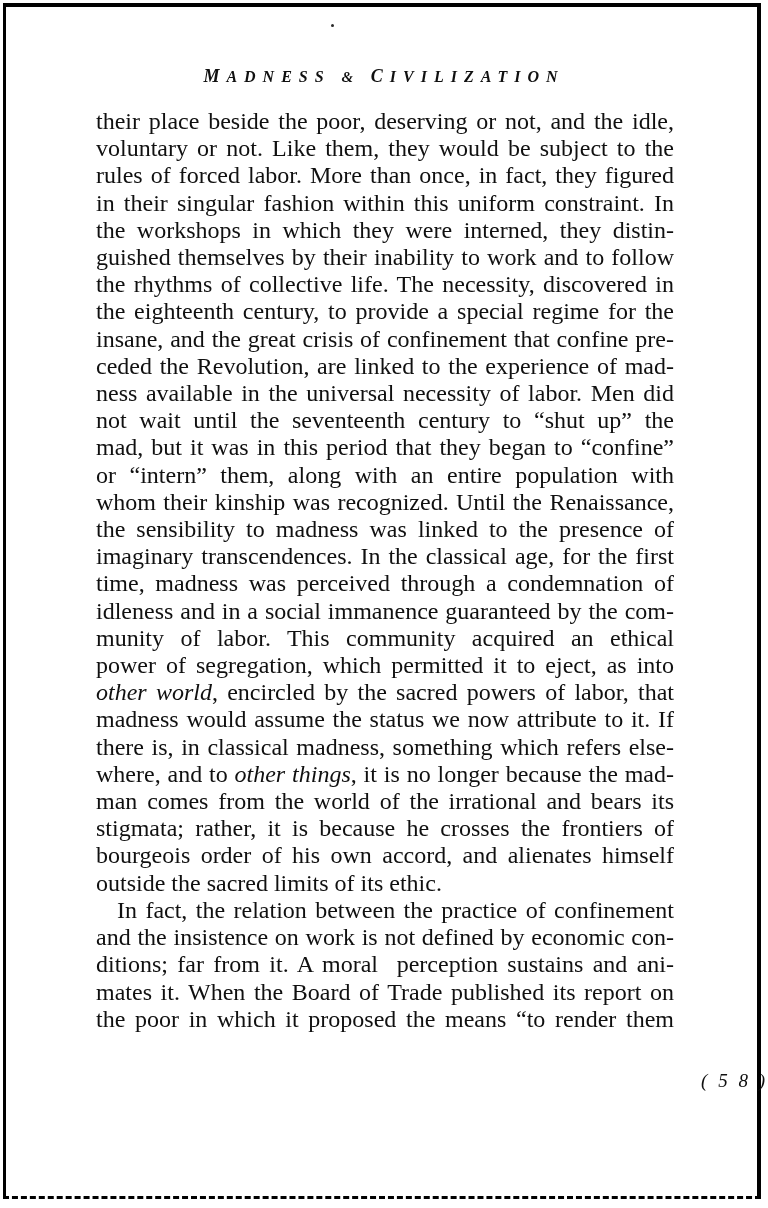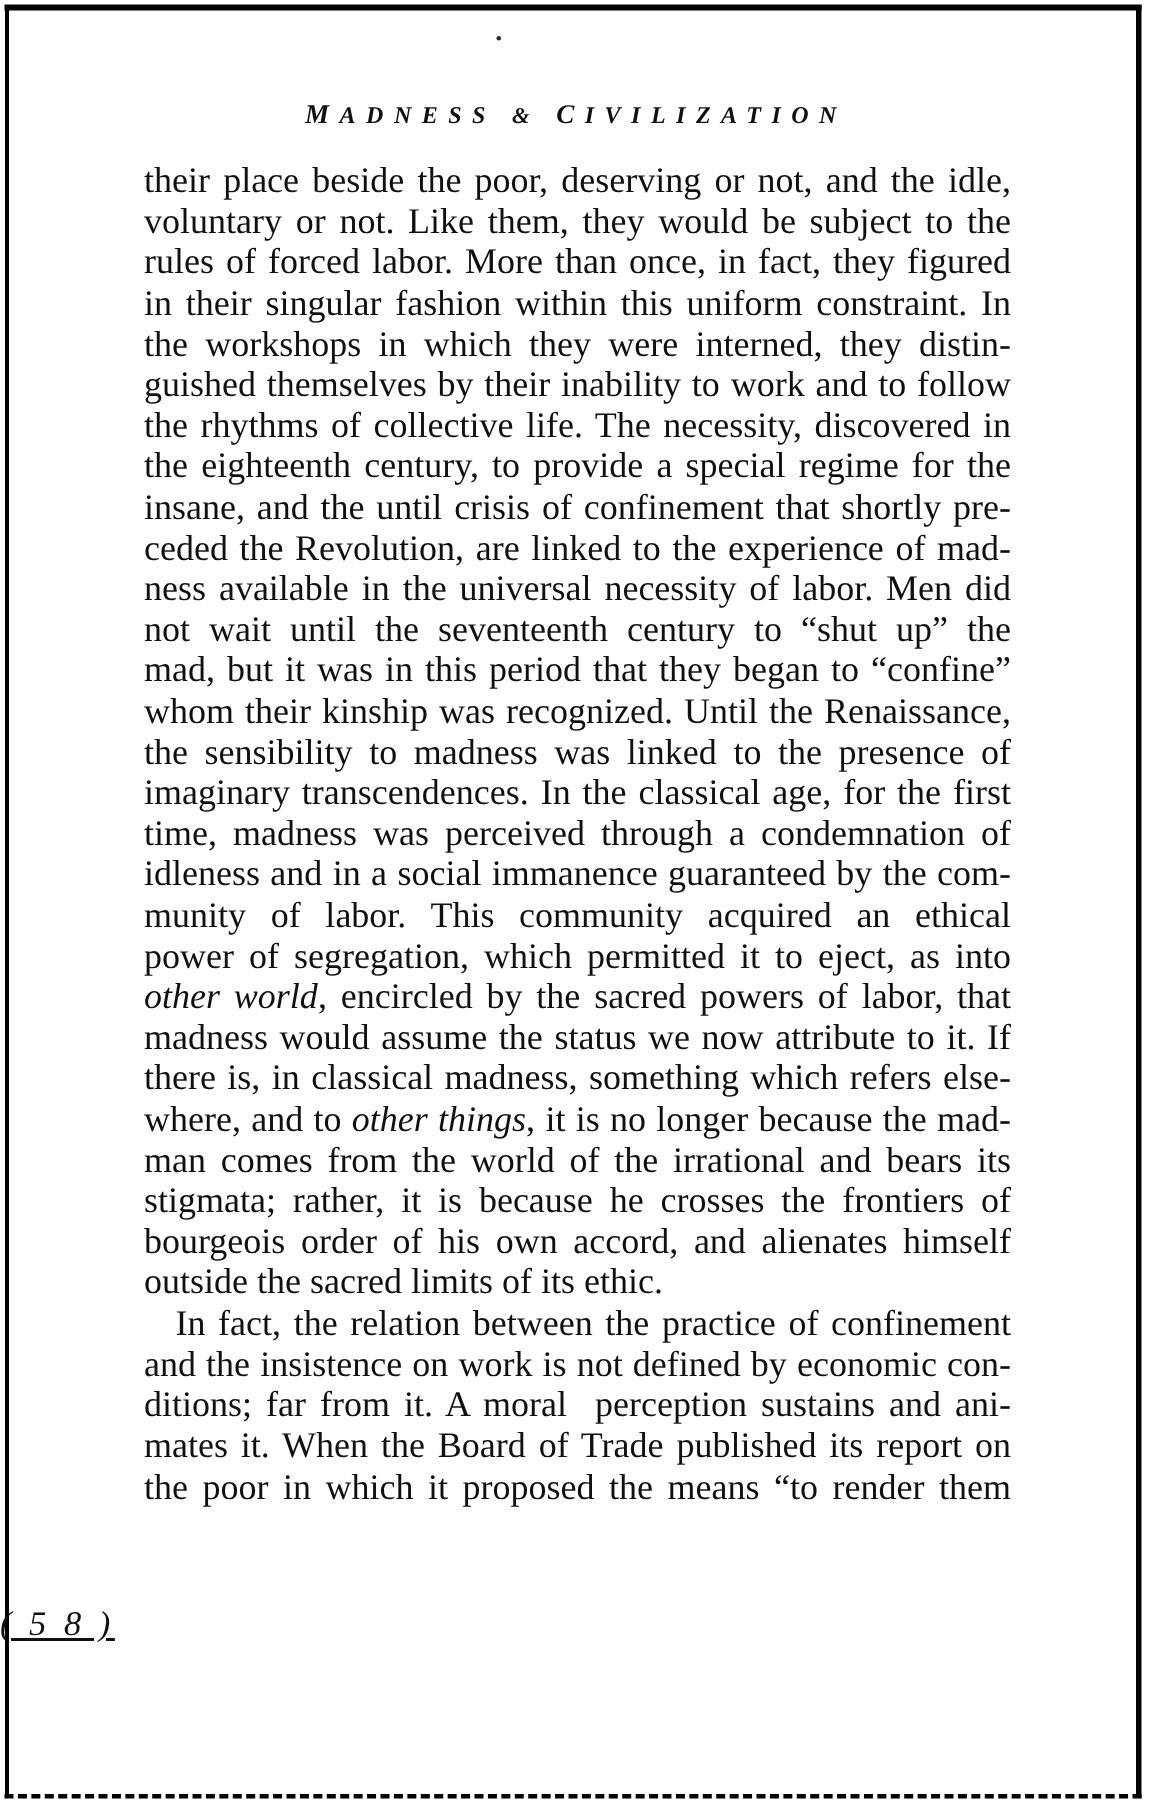--- a/index.html
+++ b/index.html
@@ -75,50 +75,50 @@
   }
   .it {
     font-style: italic;
     margin-top: 28px;
   }
   .page-number {
     position: absolute;
     top: 1070px;
     left: 0;
     width: 100%;
-    text-align: left;
+    text-align: right;
     font-family: "Liberation Serif", serif;
     font-style: italic;
-    font-size: 23px;
+    font-size: 19px;
     letter-spacing: 3px;
-    text-decoration: underline;
   }
 </style>
 </head>
 <body>
 
 <div class="page-frame"></div>
 <div class="speck"></div>
 
 <div class="running-header"><span class="hlead">M</span><span class="hsmall">ADNESS</span><span class="hamp"> &amp; </span><span class="hlead">C</span><span class="hsmall">IVILIZATION</span></div>
 
 <div class="body-text">
     <div class="line"><span>their place beside the poor, deserving or not, and the idle,</span></div>
     <div class="line"><span>voluntary or not. Like them, they would be subject to the</span></div>
     <div class="line"><span>rules of forced labor. More than once, in fact, they figured</span></div>
     <div class="line"><span>in their singular fashion within this uniform constraint. In</span></div>
     <div class="line"><span>the workshops in which they were interned, they distin-</span></div>
     <div class="line"><span>guished themselves by their inability to work and to follow</span></div>
     <div class="line"><span>the rhythms of collective life. The necessity, discovered in</span></div>
     <div class="line"><span>the eighteenth century, to provide a special regime for the</span></div>
-    <div class="line"><span>insane, and the until crisis of confinement that shortly pre-</span></div>
+    <div class="line"><span>insane, and the great crisis of confinement that confine pre-</span></div>
     <div class="line"><span>ceded the Revolution, are linked to the experience of mad-</span></div>
     <div class="line"><span>ness available in the universal necessity of labor. Men did</span></div>
     <div class="line"><span>not wait until the seventeenth century to “shut up” the</span></div>
     <div class="line"><span>mad, but it was in this period that they began to “confine”</span></div>
+    <div class="line"><span>or “intern” them, along with an entire population with</span></div>
     <div class="line"><span>whom their kinship was recognized. Until the Renaissance,</span></div>
     <div class="line"><span>the sensibility to madness was linked to the presence of</span></div>
     <div class="line"><span>imaginary transcendences. In the classical age, for the first</span></div>
     <div class="line"><span>time, madness was perceived through a condemnation of</span></div>
     <div class="line"><span>idleness and in a social immanence guaranteed by the com-</span></div>
     <div class="line"><span>munity of labor. This community acquired an ethical</span></div>
     <div class="line"><span>power of segregation, which permitted it to eject, as into</span></div>
     <div class="line"><span class="it">other world</span><span>, encircled by the sacred powers of labor, that</span></div>
     <div class="line"><span>madness would assume the status we now attribute to it. If</span></div>
     <div class="line"><span>there is, in classical madness, something which refers else-</span></div>

